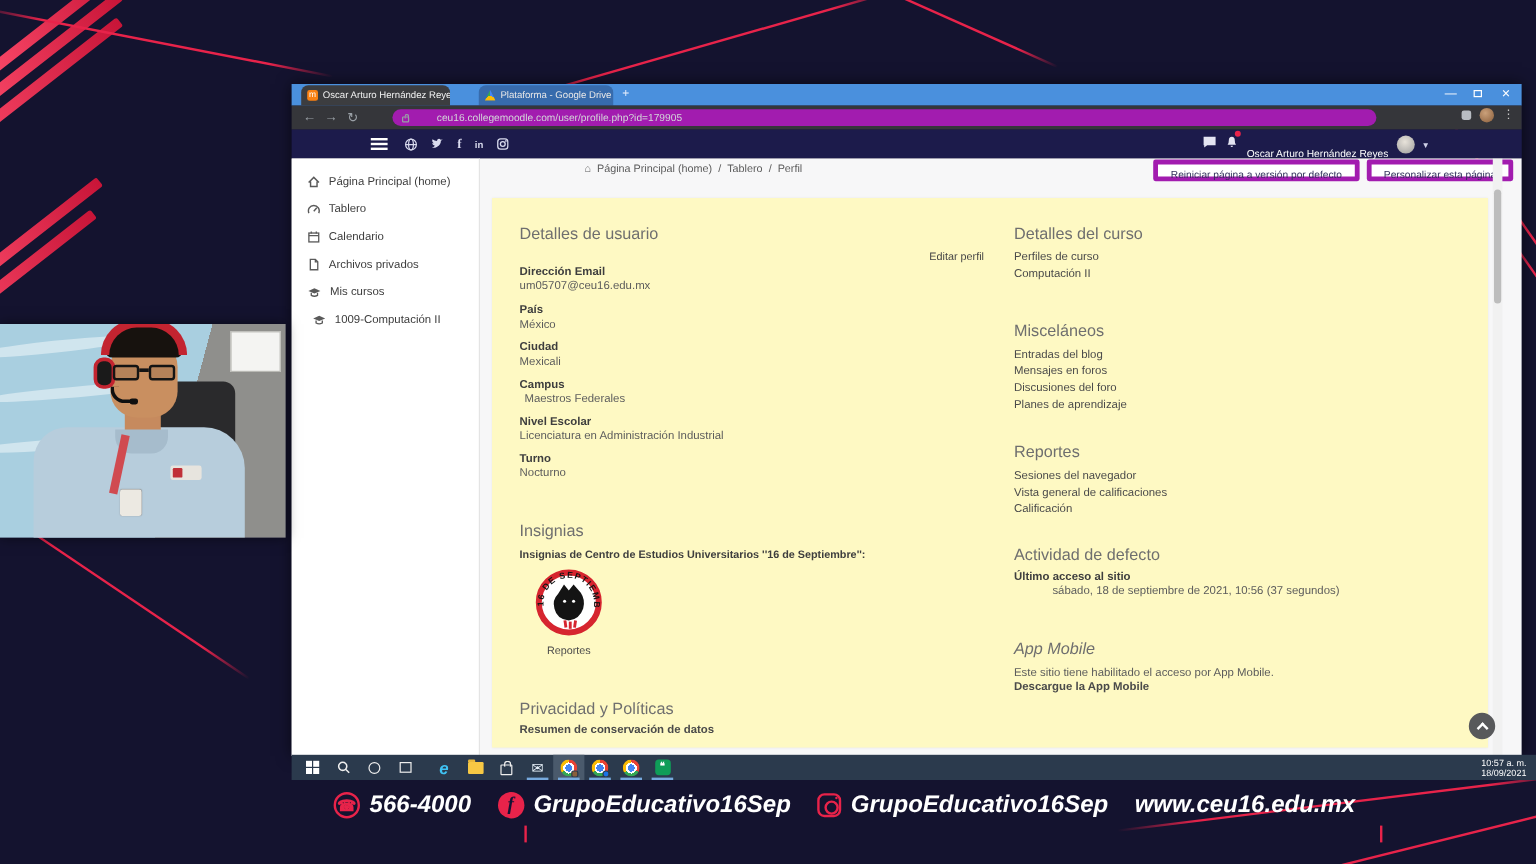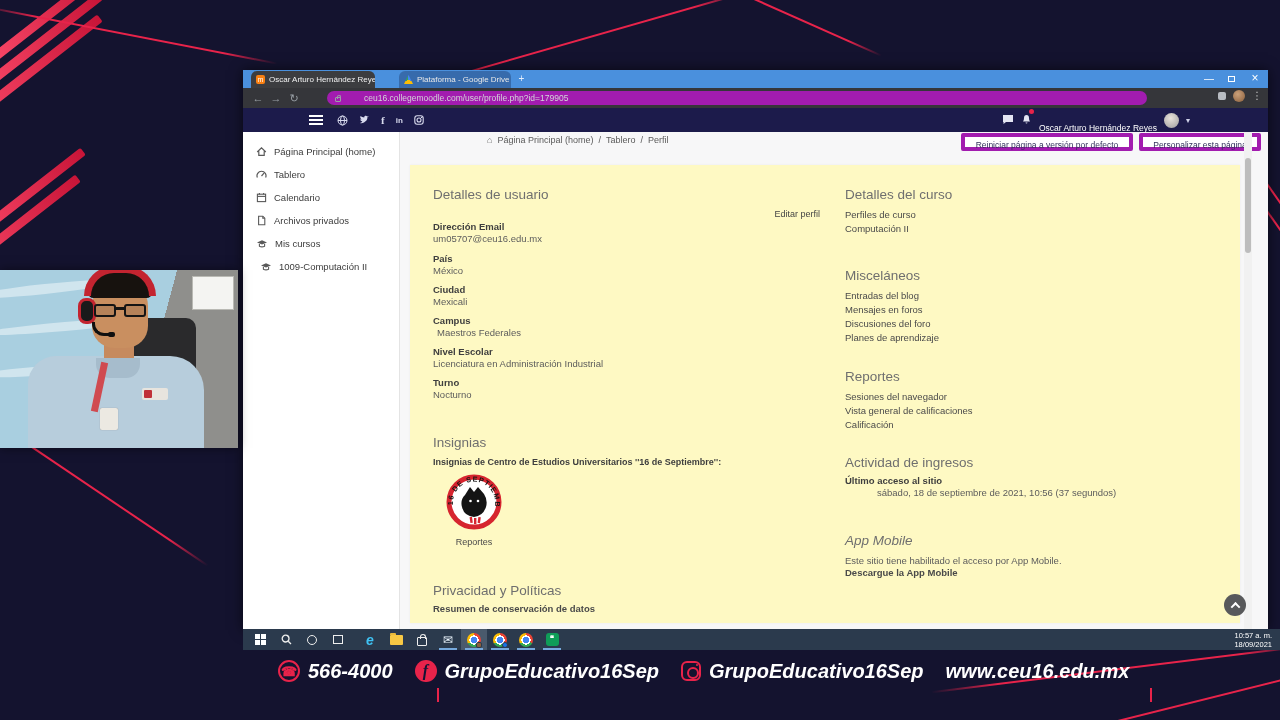--- a/index.html
+++ b/index.html
@@ -334,21 +334,21 @@
         <div class="plink" style="left:435px; top:125px;">Entradas del blog</div>
         <div class="plink" style="left:435px; top:139px;">Mensajes en foros</div>
         <div class="plink" style="left:435px; top:153px;">Discusiones del foro</div>
         <div class="plink" style="left:435px; top:167px;">Planes de aprendizaje</div>
 
         <div class="hsec" style="left:435px; top:204px;">Reportes</div>
         <div class="plink" style="left:435px; top:226px;">Sesiones del navegador</div>
         <div class="plink" style="left:435px; top:240px;">Vista general de calificaciones</div>
         <div class="plink" style="left:435px; top:254px;">Calificación</div>
 
-        <div class="hsec" style="left:435px; top:290px;">Actividad de ingresos</div>
+        <div class="hsec" style="left:435px; top:290px;">Actividad de defecto</div>
         <div class="lbl" style="left:435px; top:310px;">Último acceso al sitio</div>
         <div class="val" style="left:435px; top:322px;margin-left:32px;">sábado, 18 de septiembre de 2021, 10:56  (37 segundos)</div>
 
         <div class="hsec" style="left:435px; top:368px;font-style:italic;">App Mobile</div>
         <div class="val" style="left:435px; top:390px;">Este sitio tiene habilitado el acceso por App Mobile.</div>
         <div class="plink" style="left:435px; top:402px; font-weight:bold;">Descargue la App Mobile</div>
       </div>
 
       <div class="sbar">
           <div class="sthumb"></div>

